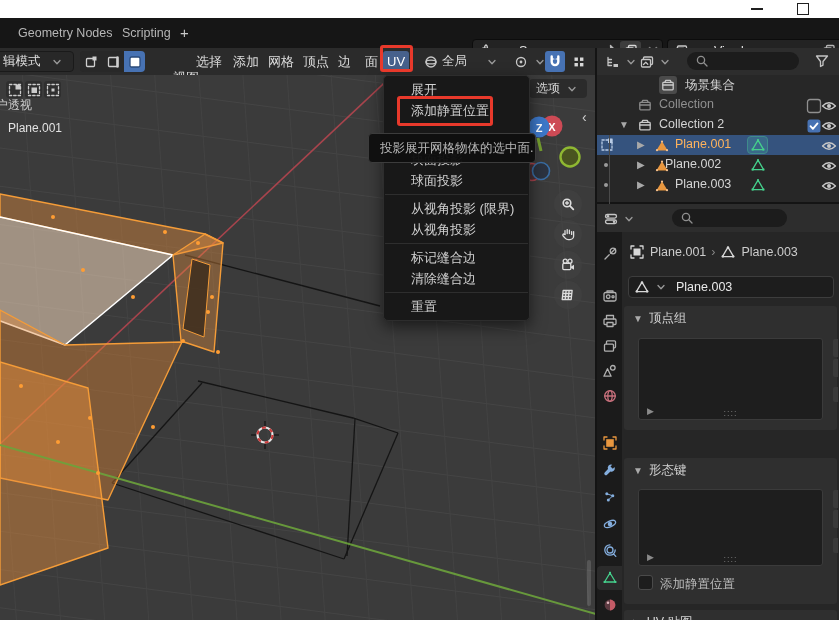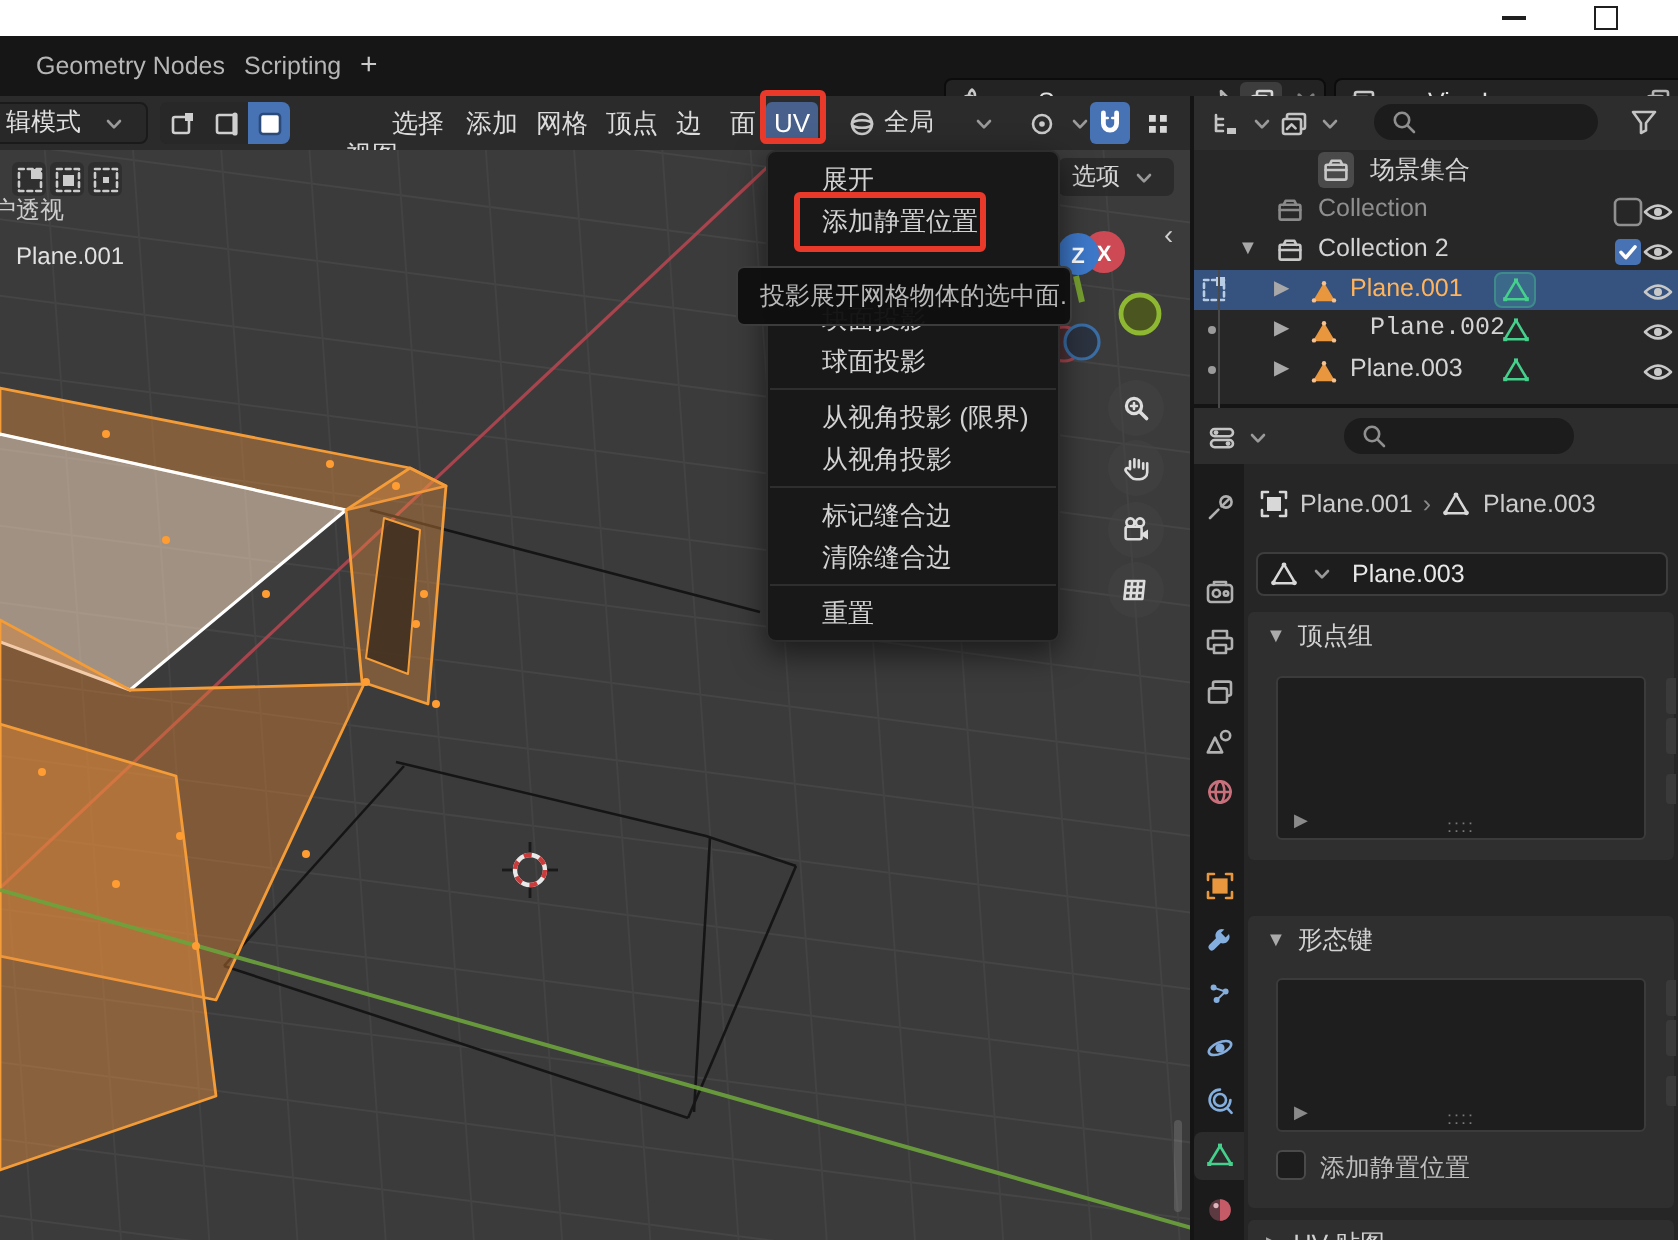--- a/index.html
+++ b/index.html
@@ -583,21 +583,21 @@
           <span class="outdot"></span>
           <span class="expander" style="position: absolute; left: 40px; top: 4px;">▶</span>
           <span style="position: absolute; left: 57px; top: 3px;">
             <svg width="16" height="16" viewBox="0 0 16 16" fill="none" stroke="#e9973f" stroke-width="1.3" stroke-linecap="round" stroke-linejoin="round">
               <path d="M8 3.2L13.6 12.6H2.4z" fill="#e9973f" stroke="none"></path>
               <circle cx="8" cy="3.6" r="1.1" fill="#f7c28f" stroke="none"></circle>
               <circle cx="3" cy="12.2" r="1.1" fill="#f7c28f" stroke="none"></circle>
               <circle cx="13" cy="12.2" r="1.1" fill="#f7c28f" stroke="none"></circle>
             </svg>
           </span>
-          <span class="lbl" style="left: 88px; font-family: Liberation Mono, monospace;">Plane.002</span>
+          <span class="lbl" style="left: 68px;">Plane.002</span>
           <span class="dataicon-box">
             <svg width="16" height="16" viewBox="0 0 16 16" fill="none" stroke="#45d08c" stroke-width="1.3" stroke-linecap="round" stroke-linejoin="round">
               <path d="M8 3.2L13.6 12.6H2.4z"></path>
               <rect x="7" y="2.2" width="2" height="2" fill="#45d08c" stroke="none"></rect>
               <rect x="1.6" y="11.6" width="2" height="2" fill="#45d08c" stroke="none"></rect>
               <rect x="12.4" y="11.6" width="2" height="2" fill="#45d08c" stroke="none"></rect>
             </svg>
           </span>
           <span style="position: absolute; left: 224px; top: 3px;">
             <svg width="16" height="16" viewBox="0 0 16 16" fill="none" stroke="#c8c8c8" stroke-width="1.3" stroke-linecap="round" stroke-linejoin="round">

